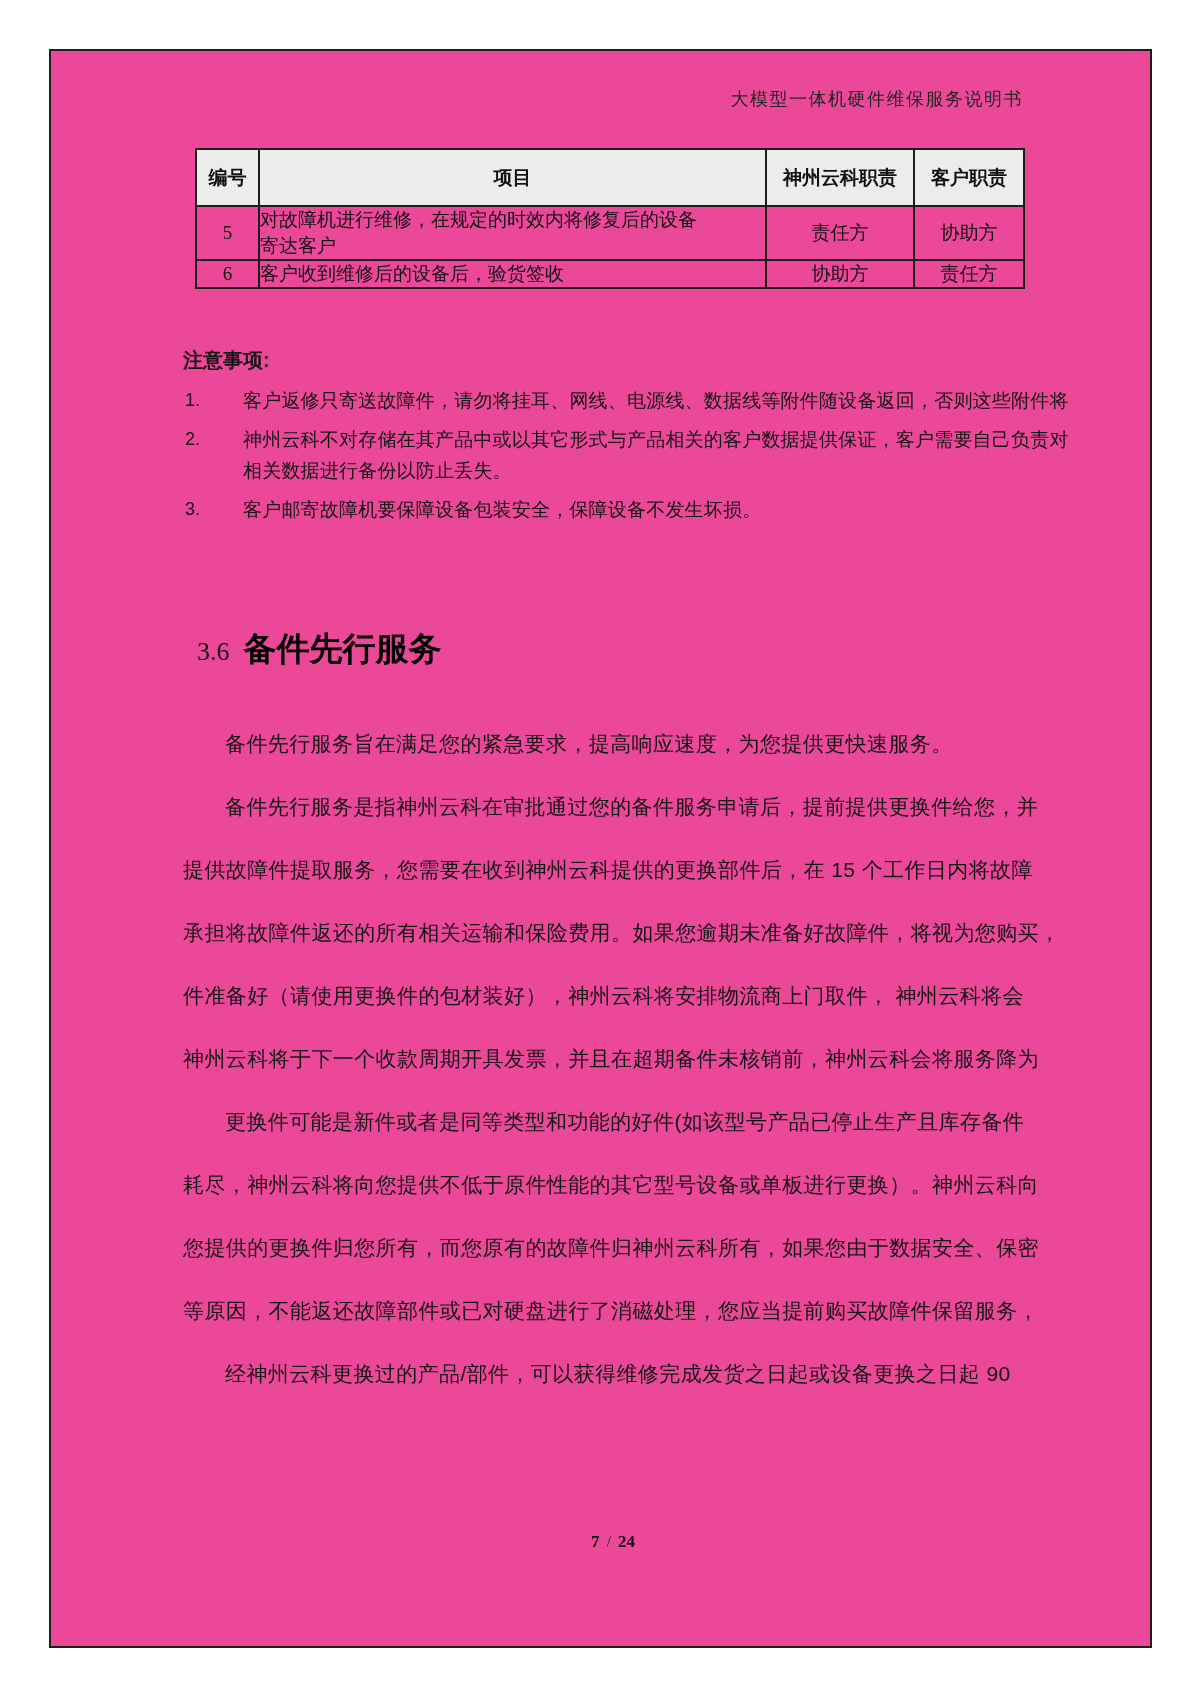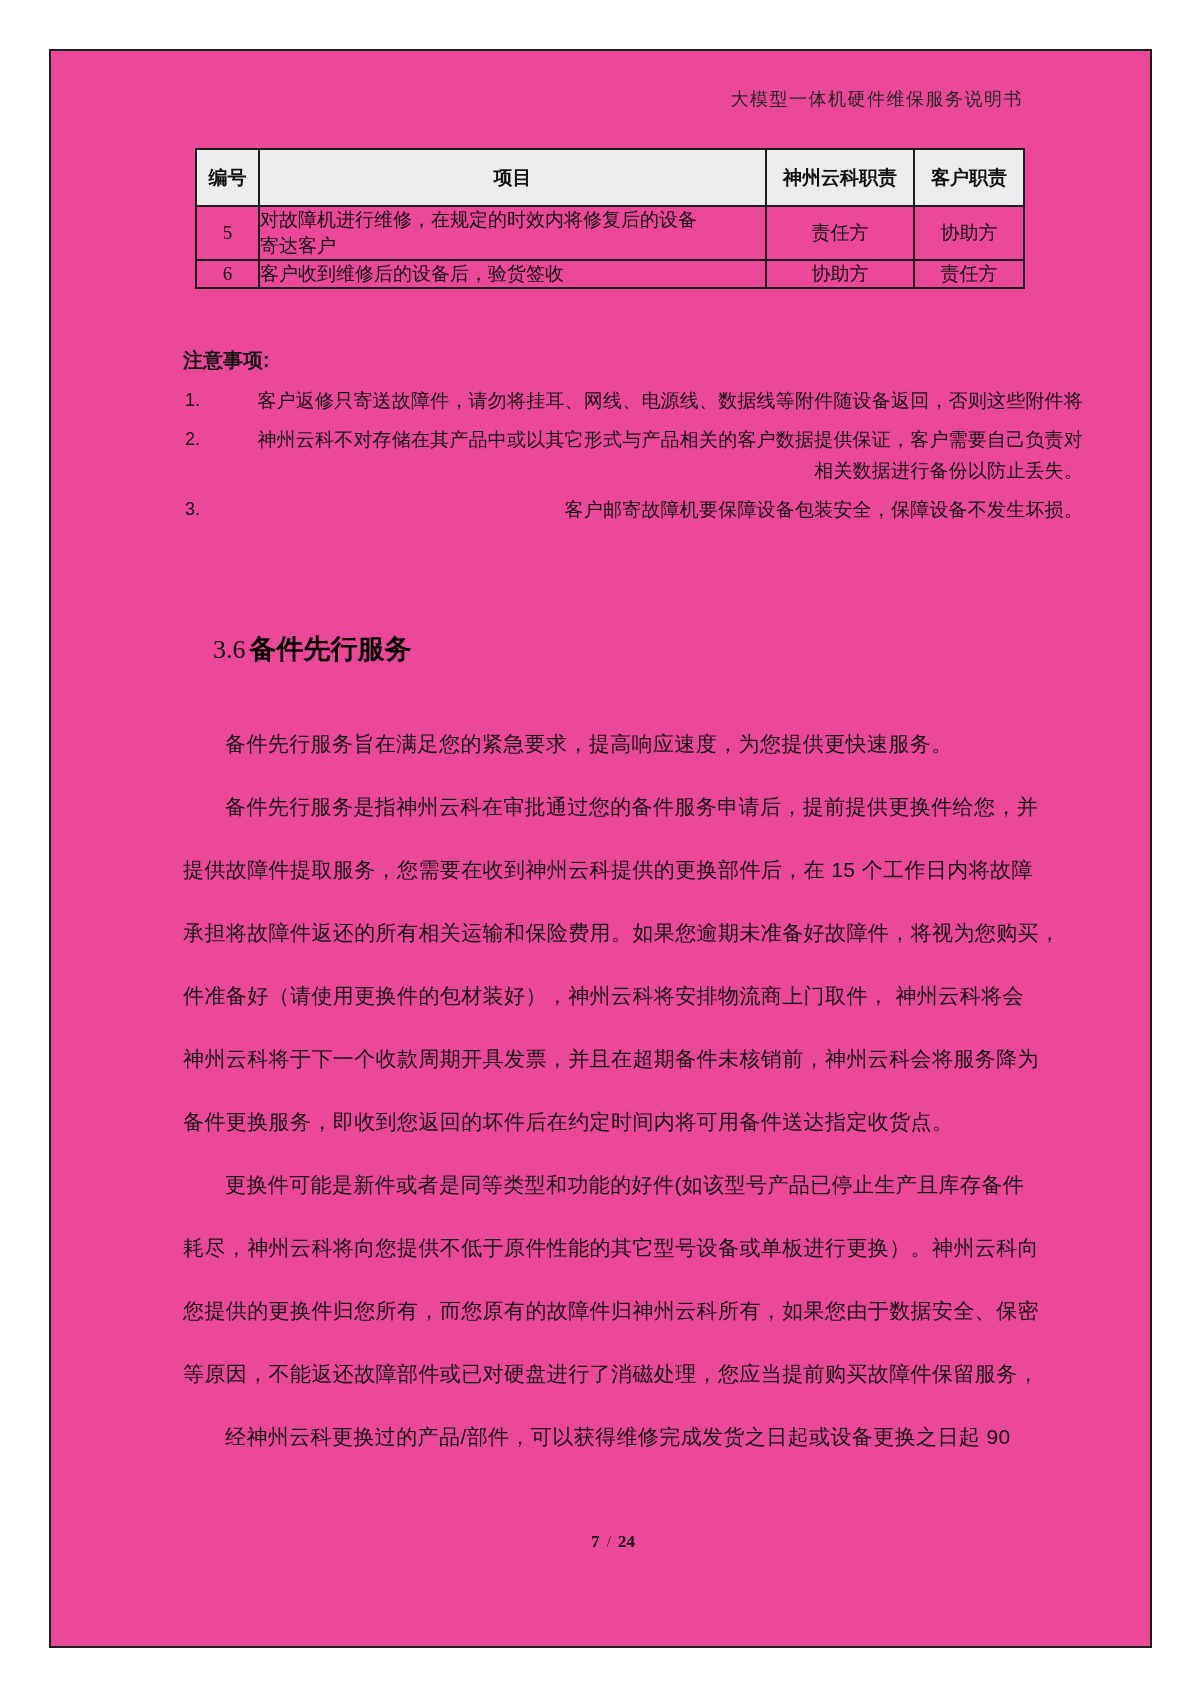--- a/index.html
+++ b/index.html
@@ -55,35 +55,35 @@
   .notes-title{
     position:absolute;left:132px;top:296px;
     font-size:20px;font-weight:bold;line-height:26px;color:#141414;
   }
   .notes-list{position:absolute;left:132px;top:334px;width:900px;}
   .note-item{position:relative;margin-bottom:8px;}
   .note-num{
     position:absolute;left:2px;top:0;
     font-size:18px;line-height:31px;color:#141414;
   }
-  .note-lines{margin-left:42px;text-align:right;}
+  .note-lines{margin-left:60px;}
   .note-line{font-size:19px;line-height:31px;letter-spacing:0.2px;white-space:nowrap;color:#141414;}
   
   .section-heading{
     position:absolute;left:146px;top:578px;
     line-height:40px;white-space:nowrap;
   }
   .section-number{
     font-family:"Liberation Serif","DejaVu Serif",serif;
-    font-size:26px;color:#111;margin-left:16px;
+    font-size:26px;color:#111;
   }
   .section-title{
     font-family:"Liberation Sans","DejaVu Sans",sans-serif;
-    font-size:27px;font-weight:bold;color:#000;
-    margin-left:4px;
+    font-size:33px;font-weight:bold;color:#000;
+    margin-left:14px;
   }
   
   .body-text{position:absolute;left:132px;top:661px;width:880px;}
   .body-line{
     font-size:21px;line-height:63px;letter-spacing:0.4px;
     white-space:nowrap;color:#141414;
   }
   .body-line.indented{padding-left:42px;}
   
   .footer{
@@ -175,21 +175,20 @@
   <div class="body-line indented">备件先行服务是指神州云科在审批通过您的备件服务申请后，提前提供更换件给您，并</div>
 
   <div class="body-line">提供故障件提取服务，您需要在收到神州云科提供的更换部件后，在 15 个工作日内将故障</div>
 
   <div class="body-line">承担将故障件返还的所有相关运输和保险费用。如果您逾期未准备好故障件，将视为您购买，</div>
 
   <div class="body-line">件准备好（请使用更换件的包材装好），神州云科将安排物流商上门取件， 神州云科将会</div>
 
   <div class="body-line">神州云科将于下一个收款周期开具发票，并且在超期备件未核销前，神州云科会将服务降为</div>
 
-  <div class="body-line">备件更换服务，即收到您返回的坏件后在约定时间内将可用备件送达指定收货点。</div>
 
   <div class="body-line indented">更换件可能是新件或者是同等类型和功能的好件(如该型号产品已停止生产且库存备件</div>
 
   <div class="body-line">耗尽，神州云科将向您提供不低于原件性能的其它型号设备或单板进行更换）。神州云科向</div>
 
   <div class="body-line">您提供的更换件归您所有，而您原有的故障件归神州云科所有，如果您由于数据安全、保密</div>
 
   <div class="body-line">等原因，不能返还故障部件或已对硬盘进行了消磁处理，您应当提前购买故障件保留服务，</div>
 
 

